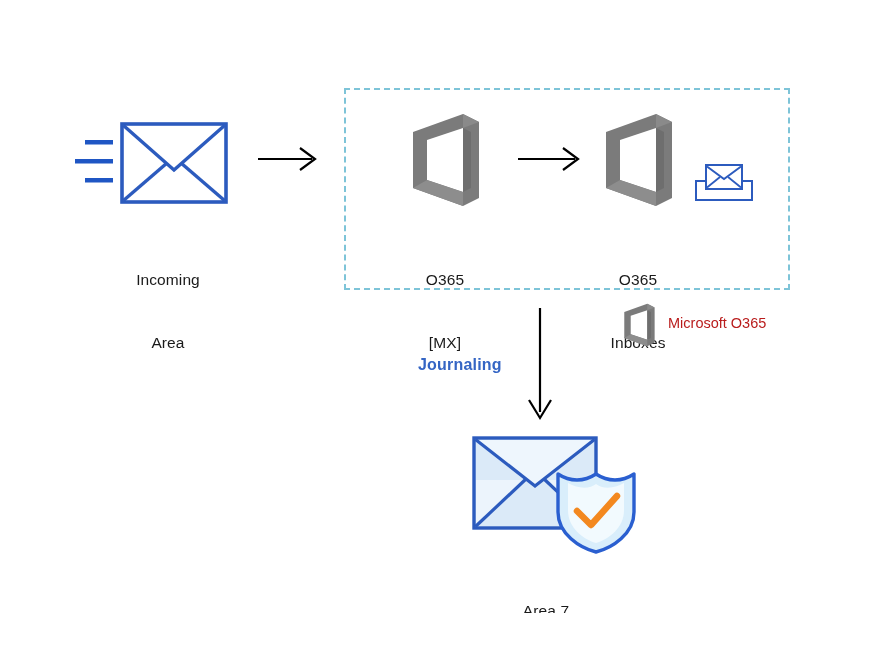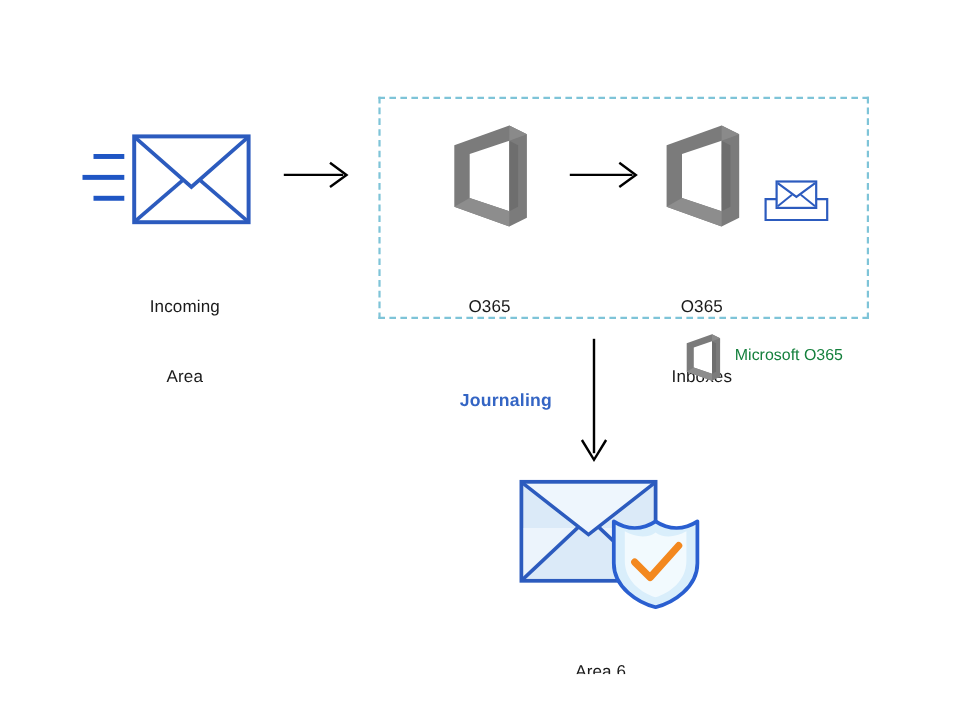--- a/index.html
+++ b/index.html
@@ -38,21 +38,21 @@
     position: absolute;
     color: #3465c4;
     font-size: 16px;
     font-weight: bold;
     font-family: "Liberation Sans", sans-serif;
     letter-spacing: 0.2px;
     text-align: right;
   }
   #legend-label {
     position: absolute;
-    color: #15803d;
+    color: #b91c1c;
     font-size: 14.5px;
     font-family: "Liberation Sans", sans-serif;
     white-space: nowrap;
   }
   #o365-zone {
     position: absolute;
     border: 2px dashed #7ec4d8;
     box-sizing: border-box;
   }
   svg { display: block; overflow: visible; }
@@ -101,20 +101,21 @@
 
       <path d="M22 30 L58 18 L58 82 L22 70 Z" fill="#ffffff"></path>
 
       <path d="M58 18 L66 22 L66 78 L58 82 Z" fill="#6e6e6e"></path>
 
       <path d="M8 78 L58 96 L58 82 L22 70 Z" fill="#8d8d8d"></path>
     </svg>
   </div>
   <div class="caption" style="left:365px; top:227px; width:160px;">
     <span class="caption-line">O365</span>
+    <span class="caption-line">[MX]</span>
   </div>
 
   <div class="node" style="left:518px; top:146px; width:66px; height:26px;">
     <svg width="66" height="26" viewBox="0 0 66 26">
       <line x1="0" y1="13" x2="57" y2="13" stroke="#000000" stroke-width="2.2"></line>
       <path d="M45 2 L60 13 L45 24" fill="none" stroke="#000000" stroke-width="2.2" stroke-linecap="butt" stroke-linejoin="miter"></path>
     </svg>
   </div>
 
   <div class="node" style="left:598px; top:110px; width:80px; height:100px;">
@@ -199,17 +200,17 @@
                  L158 80
                  C158 98 143 109 130 113
                  C117 109 102 98 102 80
                  Z" fill="#f2fafe" stroke="none"></path>
 
         <path d="M111 81 L125 95 L151 66" fill="none" stroke="#f3881f" stroke-width="6.5" stroke-linecap="round" stroke-linejoin="round"></path>
       </g>
     </svg>
   </div>
   <div class="caption" style="left:466px; top:558px; width:160px;">
-    <span class="caption-line">Area 6</span>
+    <span class="caption-line">Area 7</span>
     
   </div>
 
 </div>
 
 </body></html>

